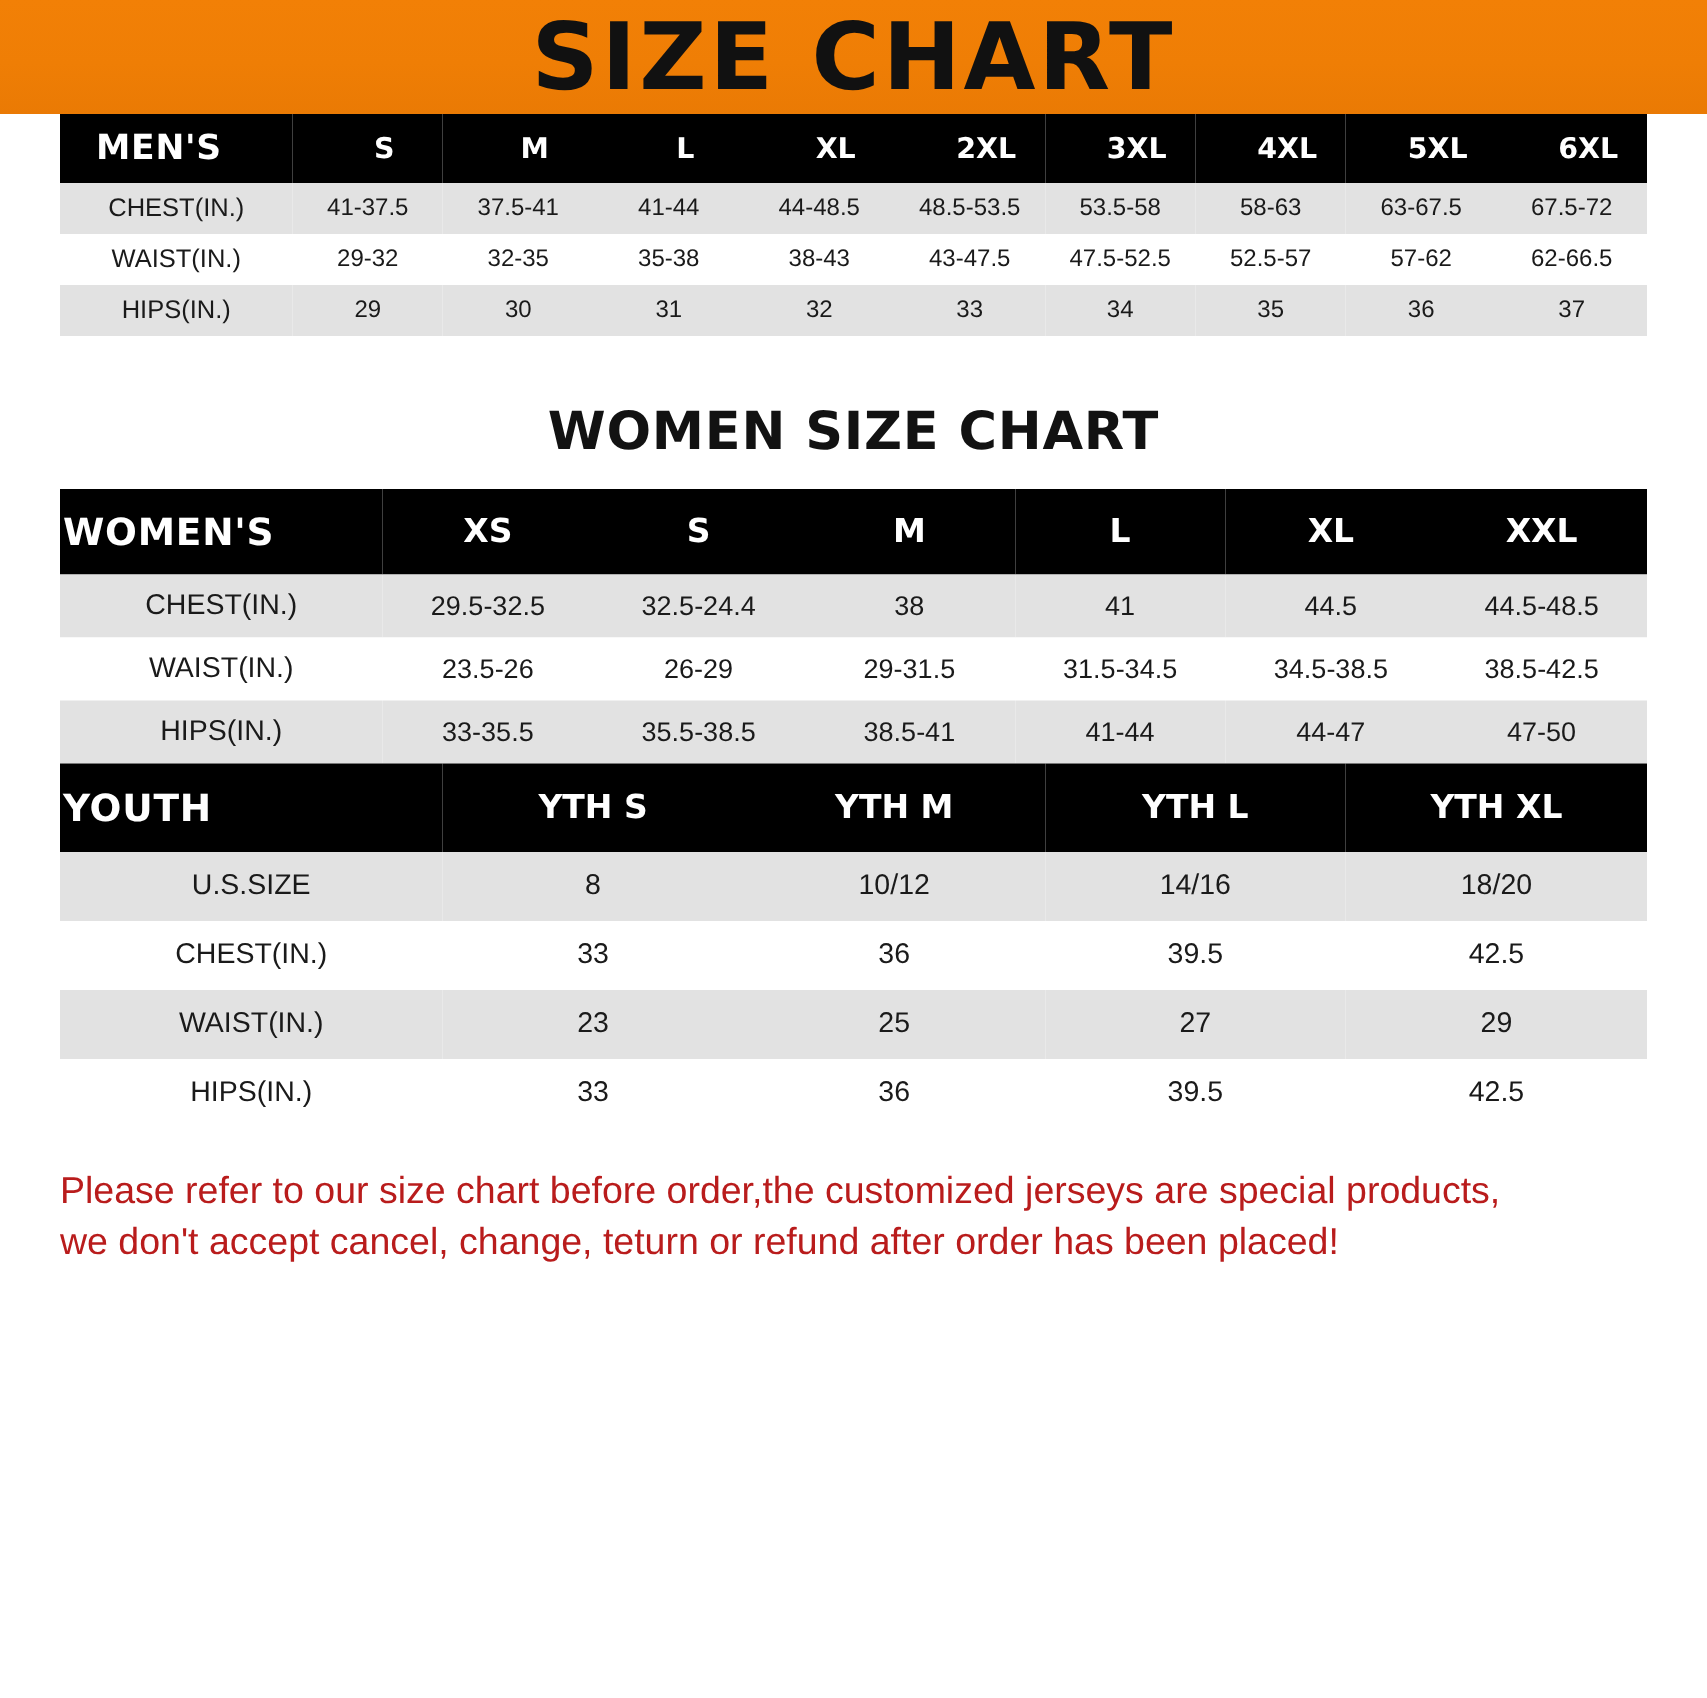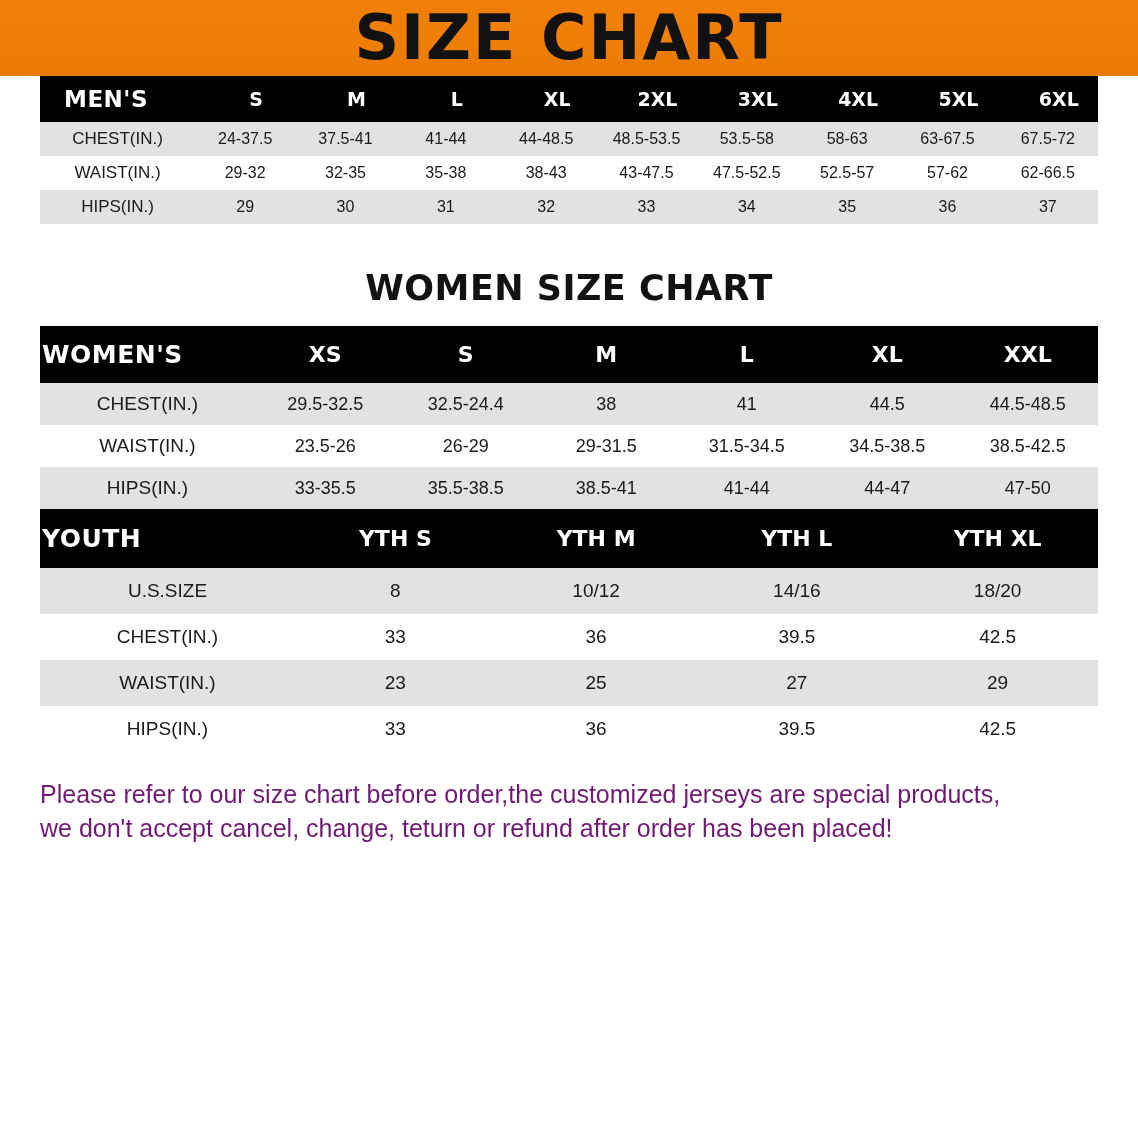--- a/index.html
+++ b/index.html
@@ -102,21 +102,21 @@
   #youth-table thead th.rowlabel { font-size: 25px; }
   #youth-table tbody td { font-size: 19px; }
   #youth-table tbody td.rowlabel { font-size: 19px; }
   #youth-table thead th:first-child { width: 255px; }
   #youth-table tbody td { padding: 12px 12px; }
   #youth-table thead th { padding: 15px 2px; }
 
   
   .footnote {
     margin: 26px 40px 0 40px;
-    color: #701a75;
+    color: #b91c1c;
     font-family: "Liberation Sans", sans-serif;
     font-size: 25px;
     line-height: 1.35;
     text-align: left;
   }
   .footnote span { display: block; }
 </style>
 </head>
 <body>
 
@@ -138,21 +138,21 @@
           <th>2XL</th>
           <th>3XL</th>
           <th>4XL</th>
           <th>5XL</th>
           <th>6XL</th>
         </tr>
       </thead>
       <tbody>
         <tr class="shade">
           <td class="rowlabel">CHEST(IN.)</td>
-          <td>24-37.5</td>
+          <td>41-37.5</td>
           <td>37.5-41</td>
           <td>41-44</td>
           <td>44-48.5</td>
           <td>48.5-53.5</td>
           <td>53.5-58</td>
           <td>58-63</td>
           <td>63-67.5</td>
           <td>67.5-72</td>
         </tr>
         <tr class="plain">

